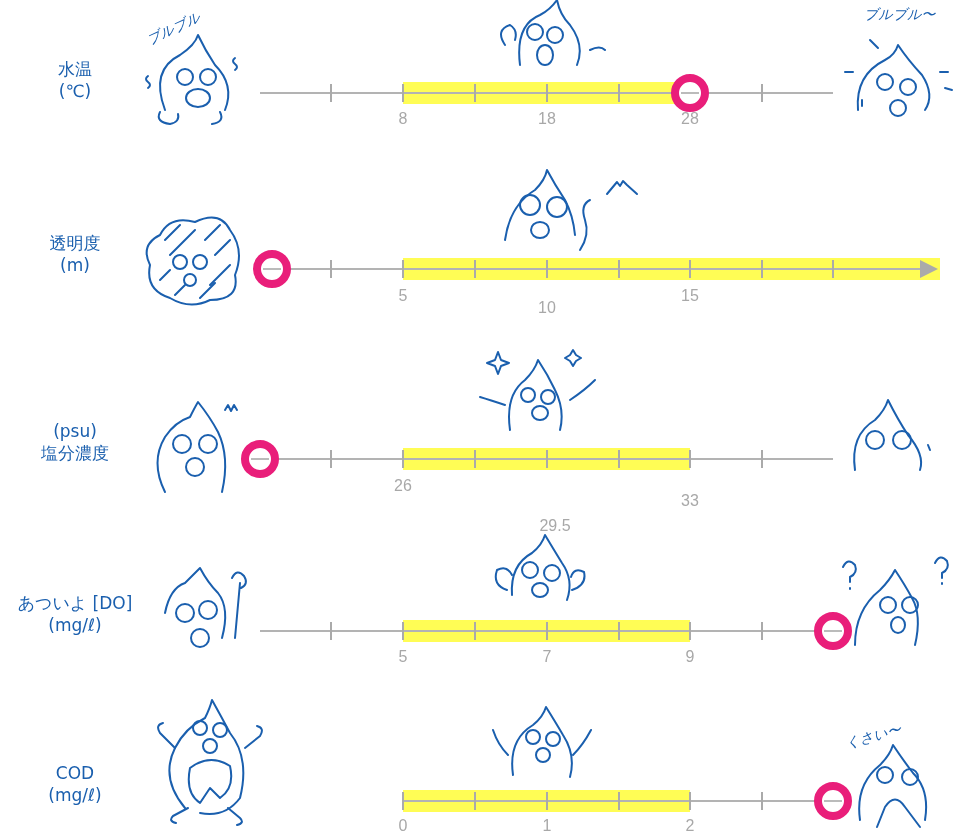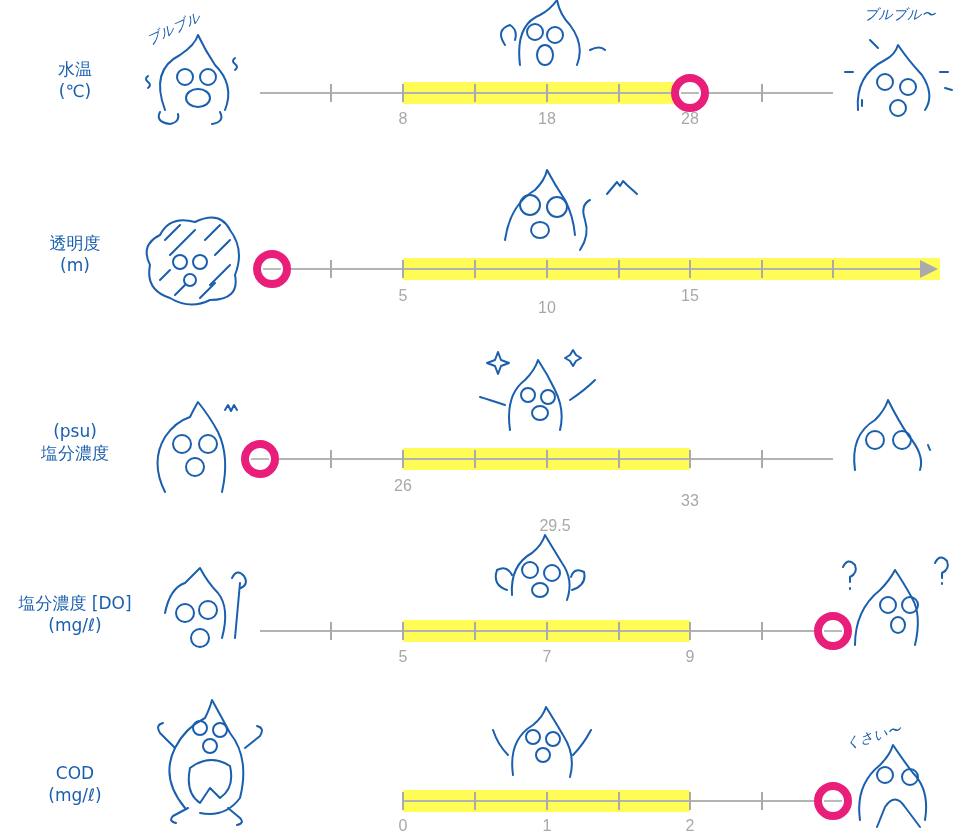--- a/index.html
+++ b/index.html
@@ -174,21 +174,21 @@
   <div class="tick" style="left:689px;top:120px;"></div>
   <div class="tick" style="left:761px;top:120px;"></div>
   <div class="num" style="left:403px;top:147px;">26</div>
   <div class="num" style="left:555px;top:147px;margin-top:40px;">29.5</div>
   <div class="num" style="left:690px;top:162px;">33</div>
   <div class="marker" style="left:260px;top:129px;"></div>
 </div>
 
 <div class="row" style="top:510px;height:170px;">
   <div class="label" style="left:0;top:82px;width:150px;">
-    <span>塩分濃度 [DO]</span>
+    <span>あついよ [DO]</span>
     <span>(mg/ℓ)</span>
   </div>
   <div class="char" style="left:160px;top:58px;">
     <svg width="95" height="90">
         <path d="M5 45 Q10 20 25 15 Q35 5 40 0 Q48 15 58 25 Q70 40 62 70"></path>
         <circle cx="25" cy="45" r="9"></circle>
         <circle cx="48" cy="42" r="9"></circle>
         <circle cx="40" cy="70" r="9"></circle>
         <path d="M75 70 L80 15 M72 10 q5 -10 12 -2 q5 8 -3 12"></path>
       </svg>

